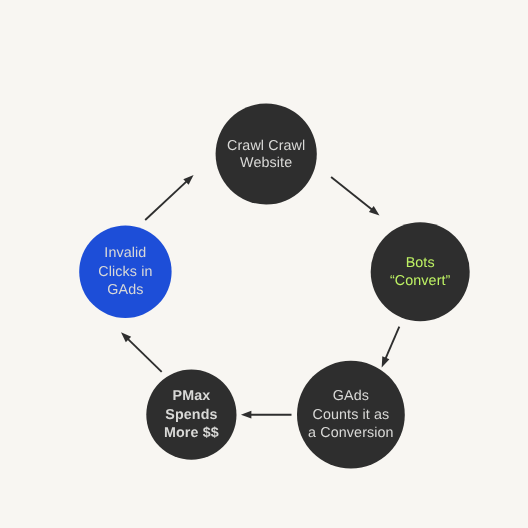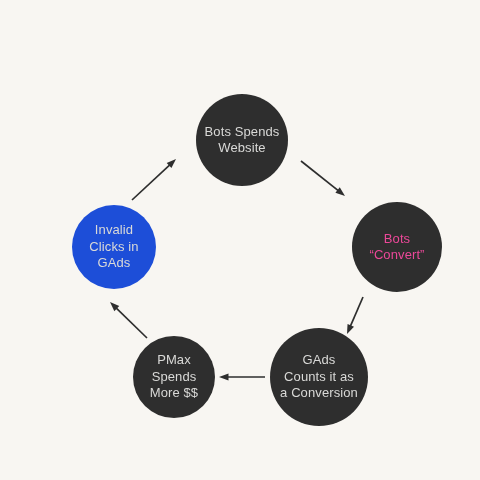--- a/index.html
+++ b/index.html
@@ -69,33 +69,33 @@
         <polygon points="110,302 119.24963870294859,306.11633135995095 114.36815398432442,311.1334128763147" fill="#2e2e2e"></polygon>
       </g>
       <g>
         <line x1="132" y1="200" x2="170.87874427895326" y2="163.77207919461173" stroke="#2e2e2e" stroke-width="1.7" stroke-linecap="butt"></line>
         <polygon points="176,159 171.4357639758853,168.0370210532107 166.6636847812736,162.91576533216397" fill="#2e2e2e"></polygon>
       </g>
     </svg>
 
   <div id="node-layer">
       <div class="node" style="left: 196px; top: 94px; width: 92px; height: 92px; background: rgb(46, 46, 46); color: rgb(217, 217, 215); font-size: 13px;">
-        <span class="node-label">Bots Spends
+        <span class="node-label">Crawl Crawl
 Website</span>
       </div>
-      <div class="node" style="left: 352px; top: 202px; width: 90px; height: 90px; background: rgb(46, 46, 46); color: #ec4899; font-size: 13px;">
+      <div class="node" style="left: 337px; top: 202px; width: 90px; height: 90px; background: rgb(46, 46, 46); color: #bef264; font-size: 13px;">
         <span class="node-label">Bots
 “Convert”</span>
       </div>
       <div class="node" style="left: 270px; top: 328px; width: 98px; height: 98px; background: rgb(46, 46, 46); color: rgb(217, 217, 215); font-size: 13px;">
         <span class="node-label">GAds
 Counts it as
 a Conversion</span>
       </div>
-      <div class="node" style="left: 133px; top: 336px; width: 82px; height: 82px; background: rgb(46, 46, 46); color: rgb(217, 217, 215); font-size: 13px;">
+      <div class="node" style="left: 133px; top: 336px; width: 82px; height: 82px; background: rgb(46, 46, 46); color: rgb(217, 217, 215); font-size: 13px; font-weight: bold;">
         <span class="node-label">PMax
 Spends
 More $$</span>
       </div>
       <div class="node" style="left: 72px; top: 205px; width: 84px; height: 84px; background: #1d4ed8; color: rgb(217, 217, 215); font-size: 13px;">
         <span class="node-label">Invalid
 Clicks in
 GAds</span>
       </div>
     </div>

